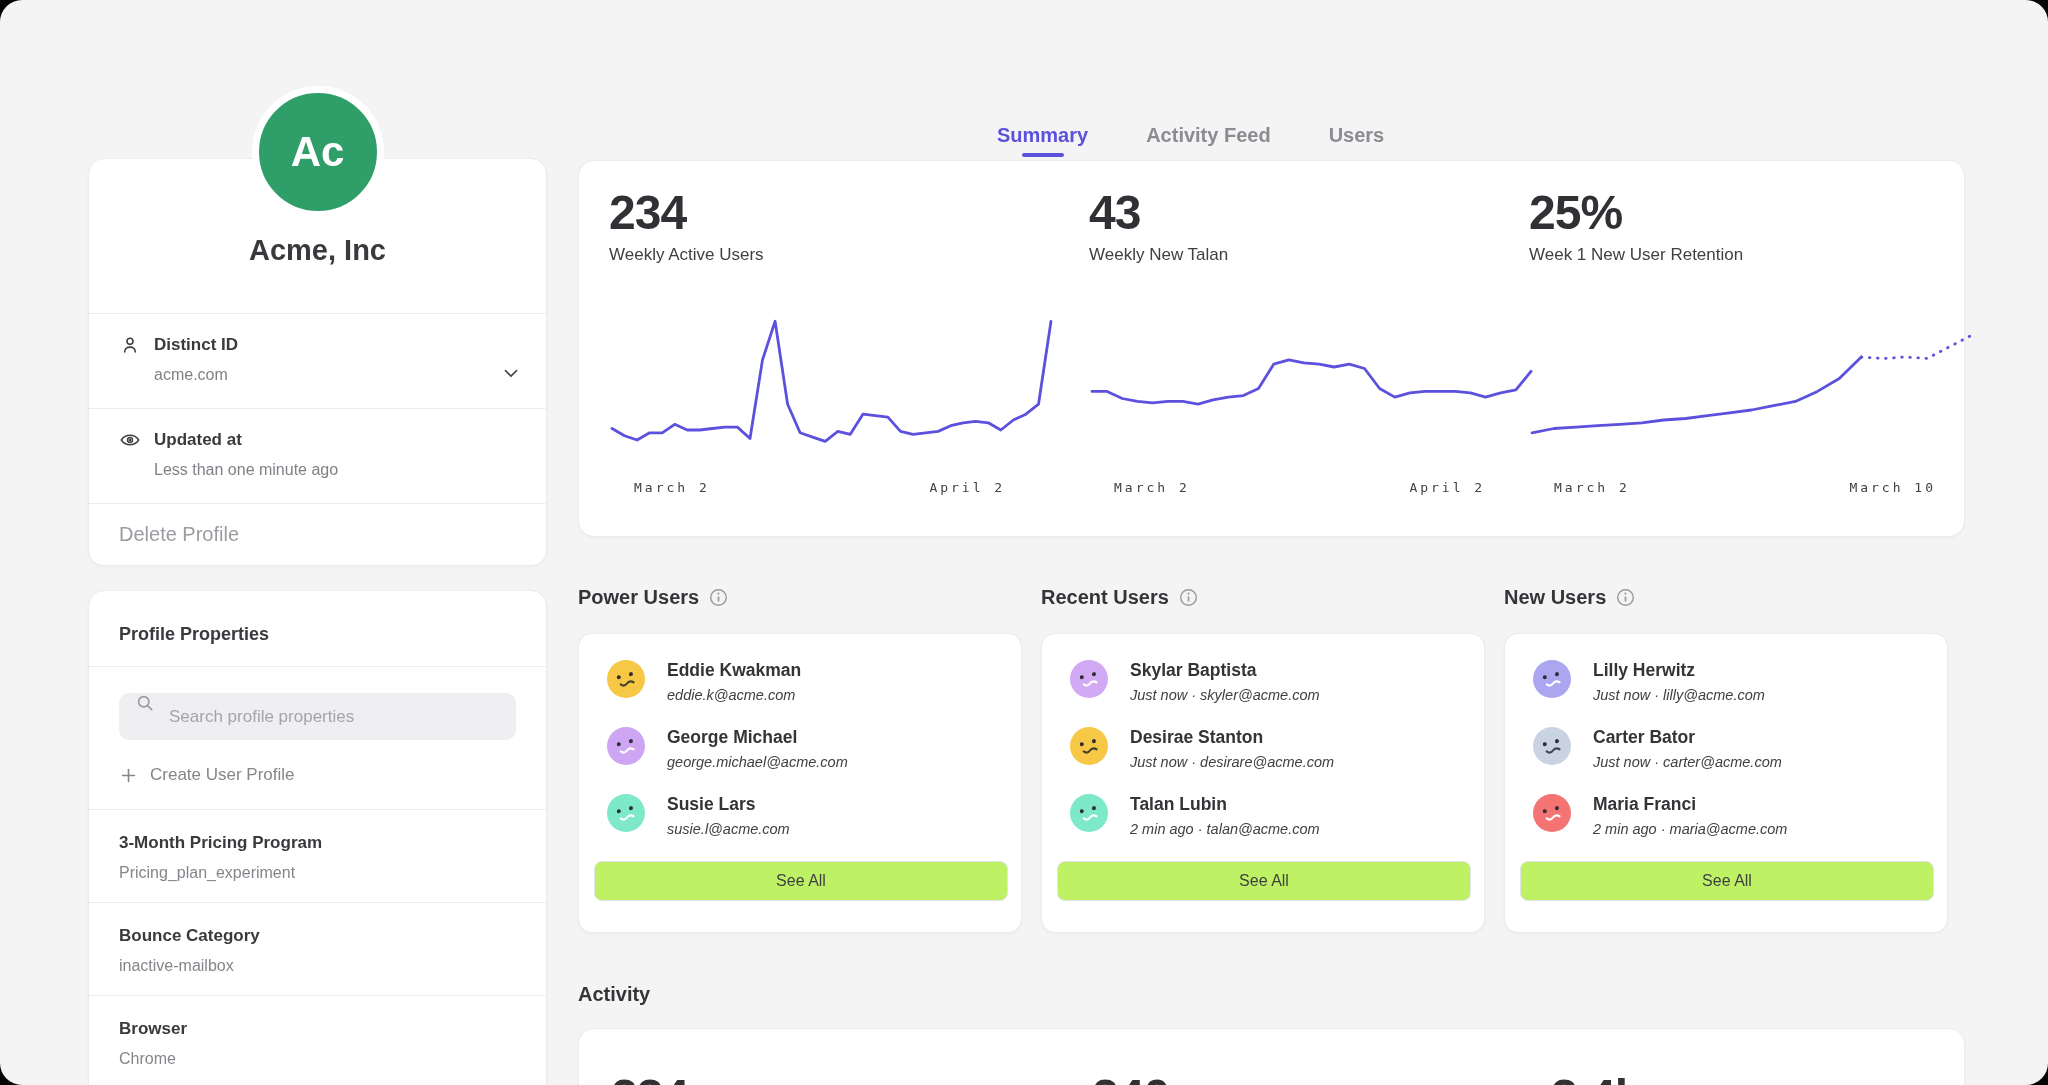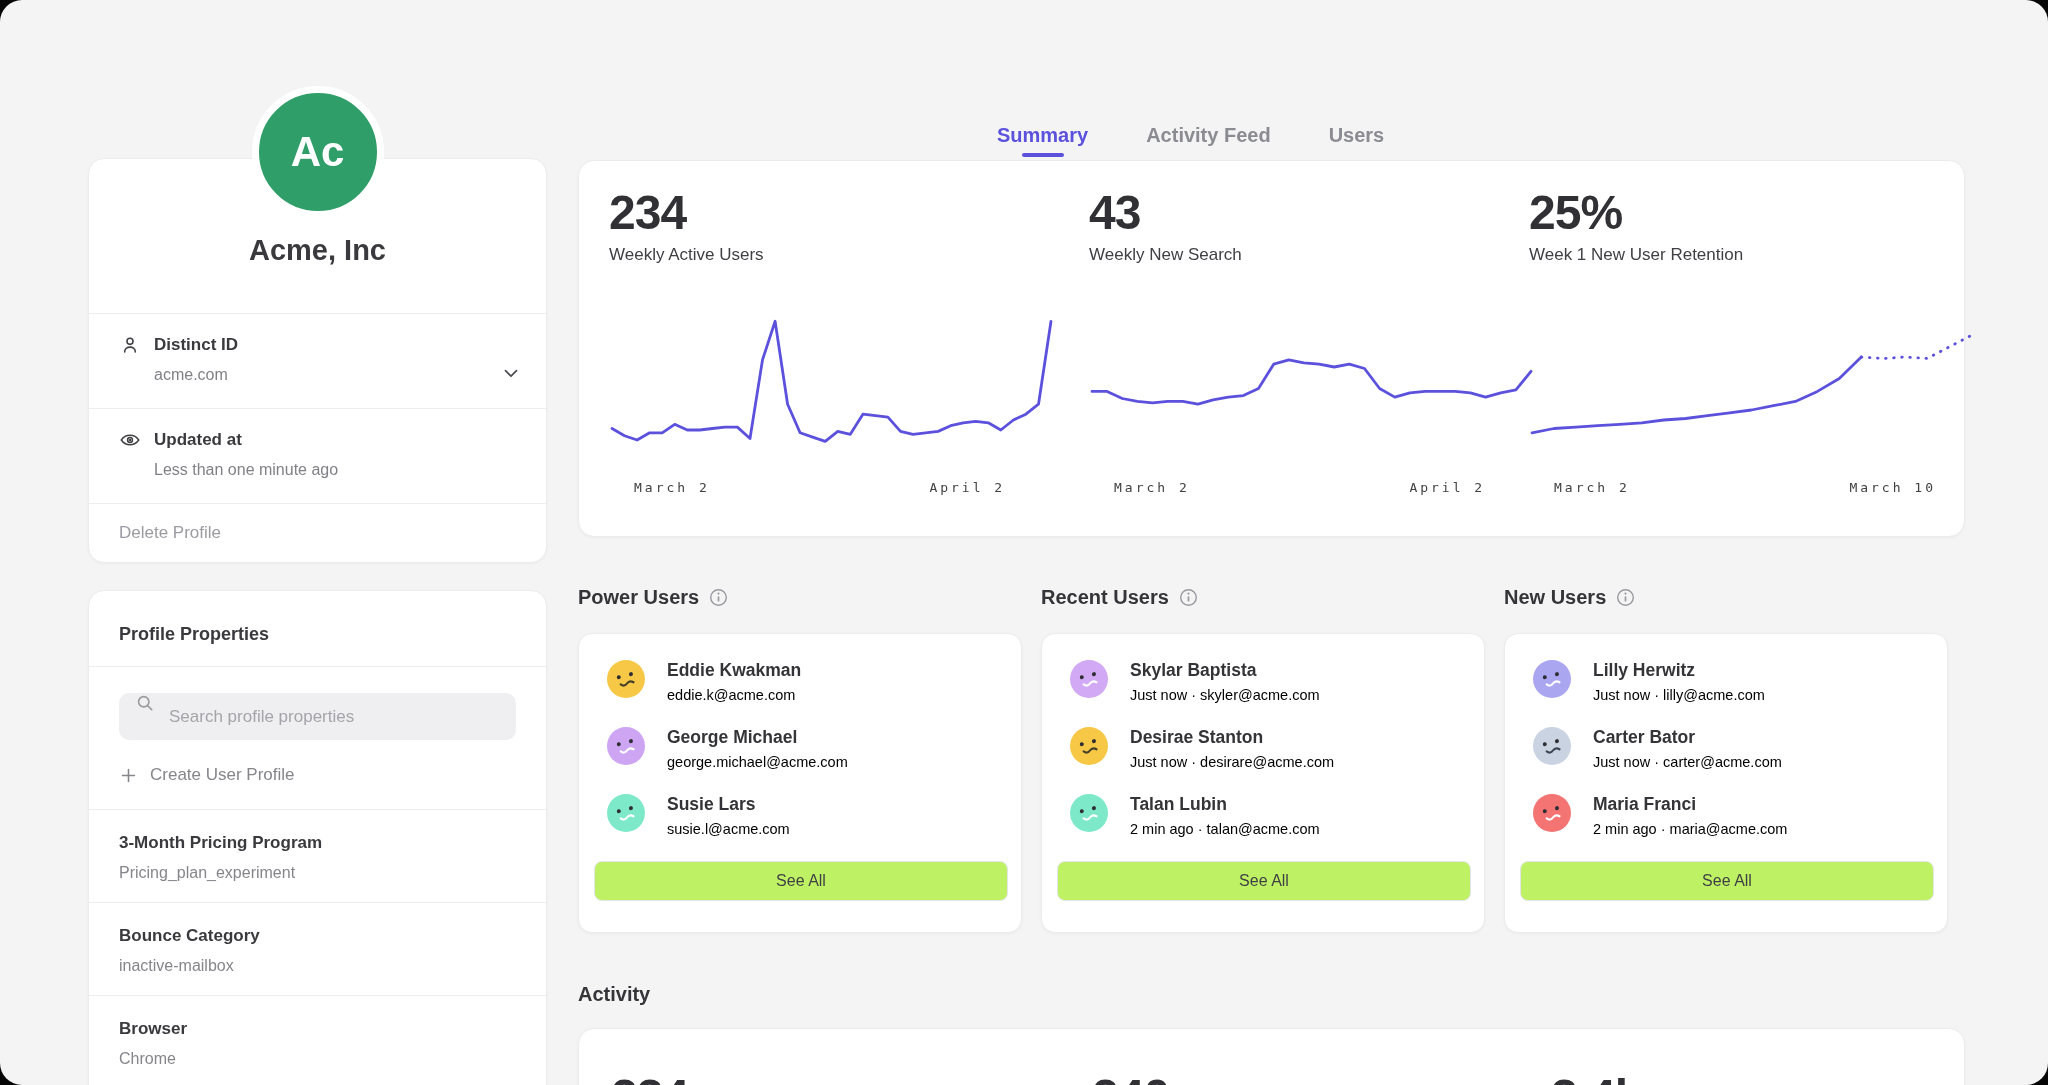--- a/index.html
+++ b/index.html
@@ -9,21 +9,21 @@
 
   
   .profile-card{position:absolute;left:88px;top:158px;width:457px;}
   .card-head{position:relative;height:154px;}
   .big-avatar{position:absolute;left:50%;top:-73px;transform:translateX(-50%);width:132px;height:132px;border-radius:50%;border:7px solid #fff;display:flex;align-items:center;justify-content:center;color:#fff;font-size:42px;font-weight:700;box-sizing:border-box;background:#2f9e68;}
   .company-title{position:absolute;top:75px;left:0;width:100%;text-align:center;font-size:29px;font-weight:700;color:#39393e;margin:0;}
   .side-row{position:relative;border-top:1px solid #ededf0;padding:20px 30px 24px;}
   .side-row-label{display:flex;align-items:center;gap:13px;font-size:17px;font-weight:700;color:#3a3a3e;}
   .side-row-value{margin:10px 0 0 35px;font-size:16px;color:#808087;}
   .chevron{position:absolute;right:24px;top:48px;cursor:pointer;}
-  .delete-row{border-top:1px solid #ededf0;padding:19px 30px;font-size:17px;color:#9b9ba1;cursor:pointer;}
+  .delete-row{border-top:1px solid #ededf0;padding:19px 30px;font-size:20px;color:#9b9ba1;cursor:pointer;}
 
   .props-card{position:absolute;left:88px;top:590px;width:457px;height:540px;}
   .props-title{padding:33px 30px 21px;font-size:18px;font-weight:700;color:#39393e;border-bottom:1px solid #ededf0;margin:0;}
   .search-wrap{margin:26px 30px 0;height:47px;background:#efeff1;border-radius:10px;display:flex;gap:12px;padding:0 16px;box-sizing:border-box;}
   .search-wrap input{border:0;outline:0;background:transparent;flex:1;font-size:17px;color:#45454a;font-family:"Liberation Sans",sans-serif;}
   .search-wrap input::placeholder{color:#a4a4aa;}
   .create-row{display:flex;align-items:center;gap:12px;margin:25px 30px 24px;font-size:17px;color:#85858b;cursor:pointer;}
   .prop-item{padding:23px 30px 20px;border-top:1px solid #ededf0;cursor:pointer;}
   .prop-name{font-size:17px;font-weight:700;color:#3a3a3e;}
   .prop-value{margin-top:11px;font-size:16px;color:#85858b;}
@@ -47,21 +47,21 @@
 
   
   .sections{position:absolute;left:578px;top:585px;display:grid;grid-template-columns:repeat(3,444px);gap:19px;}
   .sec-head{display:flex;align-items:center;gap:10px;font-size:20px;font-weight:700;color:#353539;height:24px;}
   .sec-card{margin-top:24px;height:300px;box-sizing:border-box;padding:26px 15px 0;border-radius:14px;}
   .user-row{display:flex;align-items:flex-start;gap:22px;padding:0 13px;height:51px;margin-bottom:16px;cursor:pointer;}
   .avatar{width:38px;height:38px;border-radius:50%;flex:none;display:block;}
   .avatar svg{display:block;width:38px;height:38px;}
   .user-text{display:flex;flex-direction:column;}
   .user-name{font-size:17.5px;font-weight:700;color:#343438;}
-  .user-sub{margin-top:6px;font-size:14.5px;color:#000000;}
+  .user-sub{margin-top:6px;font-size:14.5px;color:#404040;font-style:italic;}
   .see-all{display:block;width:414px;margin:14px auto 0;height:40px;background:#bef264;border:1px solid #e4e4e8;border-radius:8px;font-family:"Liberation Sans",sans-serif;font-size:16px;color:#3f3f44;cursor:pointer;}
 
   
   .activity-title{position:absolute;left:578px;top:983px;font-size:20px;font-weight:700;color:#353539;margin:0;}
   .activity-card{position:absolute;left:578px;top:1028px;width:1385px;height:160px;}
   .act-val{position:absolute;top:40px;font-size:48px;font-weight:700;letter-spacing:-1px;color:#313135;}
   .act-val.c0{left:32px;} .act-val.c1{left:513px;} .act-val.c2{left:972px;}
 
   .icn{flex:none;display:inline-flex;}
 </style>
@@ -165,21 +165,21 @@
             <polyline points="3.0,117.5 15.5,124.7 28.1,129.0 40.6,121.8 53.2,121.8 65.7,113.3 78.3,119.0 90.8,119.0 103.3,117.5 115.9,116.1 128.4,116.1 141.0,127.5 153.5,48.9 166.1,10.3 178.6,93.2 191.1,121.8 203.7,126.1 216.2,130.4 228.8,120.4 241.3,123.3 253.9,103.2 266.4,104.7 278.9,106.1 291.5,120.4 304.0,123.3 316.6,121.8 329.1,120.4 341.7,114.7 354.2,111.8 366.7,110.4 379.3,111.8 391.8,119.0 404.4,109.0 416.9,103.2 429.5,93.2 442.0,10.3" fill="none" stroke="#5b51dd" stroke-width="2.8" stroke-linejoin="round" stroke-linecap="round"></polyline>
           </svg>
         </div>
       <div class="axis">
         <span class="t0">March 2</span>
           <span class="t1">April 2</span>
       </div>
     </div>
     <div class="stat-col c1">
       <div class="stat-value">43</div>
-      <div class="stat-label">Weekly New Search</div>
+      <div class="stat-label">Weekly New Talan</div>
       <div class="spark">
           <svg viewBox="0 0 445 155" width="445" height="155">
             <polyline points="3.0,80.4 18.1,80.4 33.3,87.5 48.4,90.4 63.6,91.8 78.7,90.4 93.8,90.4 109.0,93.2 124.1,88.9 139.2,86.1 154.4,84.6 169.5,77.5 184.7,53.2 199.8,48.9 214.9,51.8 230.1,53.2 245.2,56.0 260.3,53.2 275.5,57.5 290.6,77.5 305.8,86.1 320.9,81.8 336.0,80.4 351.2,80.4 366.3,80.4 381.4,81.8 396.6,86.1 411.7,81.8 426.9,78.9 442.0,60.3" fill="none" stroke="#5b51dd" stroke-width="2.8" stroke-linejoin="round" stroke-linecap="round"></polyline>
           </svg>
         </div>
       <div class="axis">
         <span class="t0">March 2</span>
           <span class="t1">April 2</span>
       </div>
     </div>

